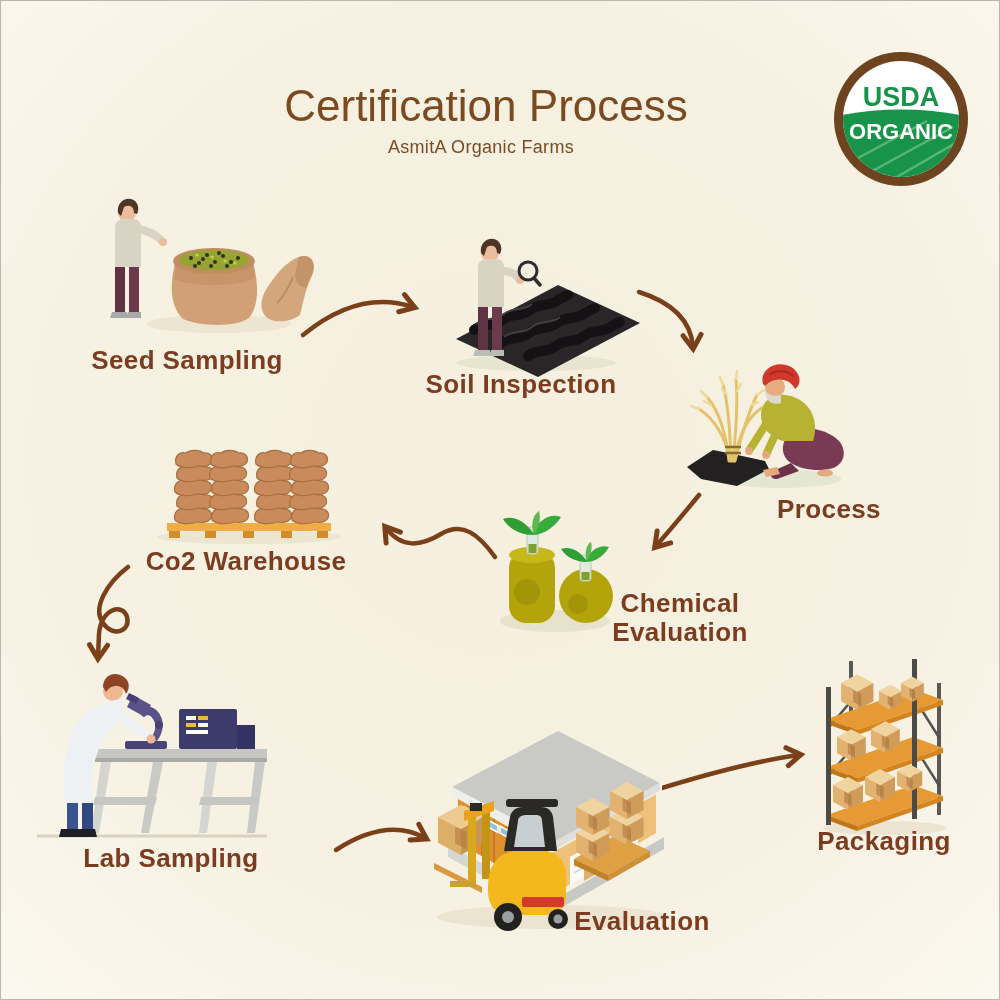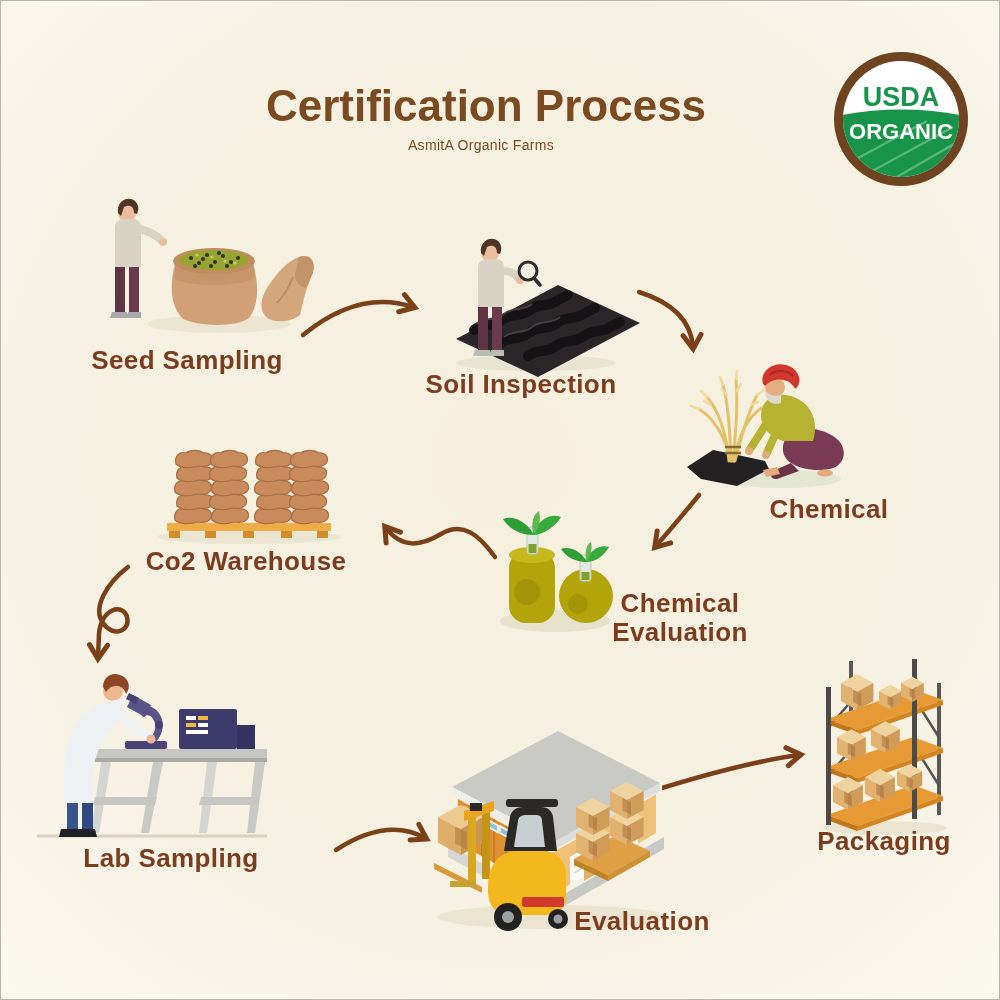--- a/index.html
+++ b/index.html
@@ -4,25 +4,25 @@
 <style>
   html,body{margin:0;padding:0;background:#e8e8e8;}
   .canvas{
     position:relative;width:998px;height:998px;margin:0 auto;
     background:radial-gradient(circle at 50% 46%, #f6efde 0%, #f6f1e2 62%, #fbf8ef 100%);
     border:1px solid #b9b6ae;overflow:hidden;
     font-family:"Liberation Sans",sans-serif;
   }
   .title{
     position:absolute;left:0;top:80px;width:970px;text-align:center;
-    font-weight:700;font-size:44px;color:#7c4a20;letter-spacing:0px;
+    font-weight:400;font-size:44px;color:#7c4a20;letter-spacing:0px;
   }
   .subtitle{
     position:absolute;left:0;top:136px;width:960px;text-align:center;
-    font-weight:500;font-size:14px;color:#7c4a22;letter-spacing:.3px;
+    font-weight:500;font-size:18px;color:#7c4a22;letter-spacing:.3px;
   }
   .step-label{
     position:absolute;font-weight:700;font-size:26px;line-height:1.13;
     color:#7b3c1f;text-align:center;letter-spacing:.4px;
   }
   .abs{position:absolute;}
   svg{display:block;overflow:visible;}
 </style>
 </head>
 <body>
@@ -454,20 +454,20 @@
         <path d="M0,0 L12,-6.5 L24,0 L12,6.5 Z" fill="#f0d49f"></path>
           <path d="M0,0 L12,6.5 L12,20 L0,13.5 Z" fill="#e2b271"></path>
           <path d="M24,0 L12,6.5 L12,20 L24,13.5 Z" fill="#cf9c59"></path>
           <path d="M9,5 L15,8 L15,17 L9,14 Z" fill="#a9713c" opacity="0.55"></path>
       </g>
     </g>
   </svg>
 
   <div class="step-label" style="left:370px;top:369px;width:300px">Soil Inspection</div>
   <div class="step-label" style="left:36px;top:345px;width:300px">Seed Sampling</div>
-  <div class="step-label" style="left:678px;top:494px;width:300px">Chemical</div>
+  <div class="step-label" style="left:678px;top:494px;width:300px">Process</div>
   <div class="step-label" style="left:579px;top:588px;width:200px">Chemical Evaluation</div>
   <div class="step-label" style="left:95px;top:546px;width:300px">Co2 Warehouse</div>
   <div class="step-label" style="left:20px;top:843px;width:300px">Lab Sampling</div>
   <div class="step-label" style="left:491px;top:906px;width:300px">Evaluation</div>
   <div class="step-label" style="left:733px;top:826px;width:300px">Packaging</div>
 
 </div>
 
 </body></html>

